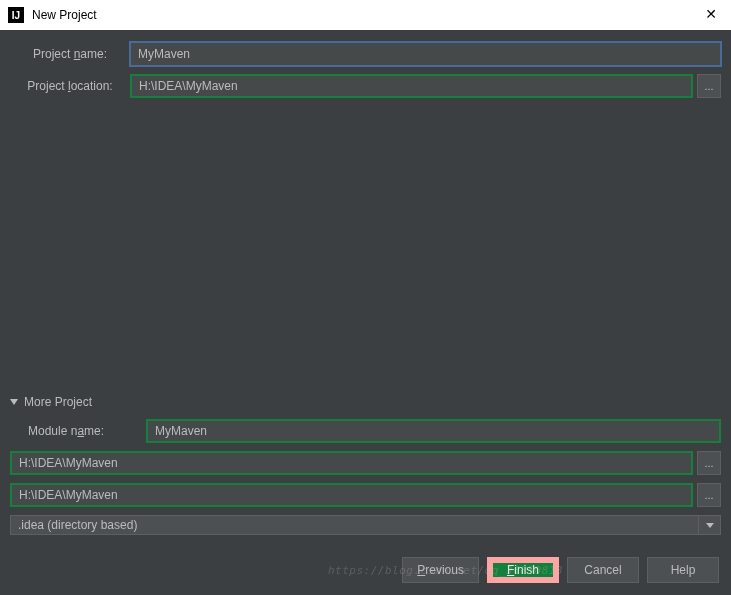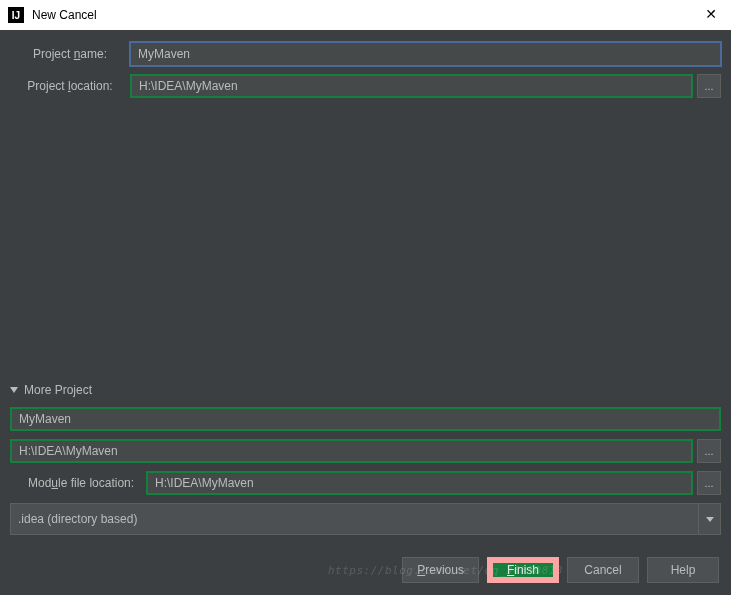--- a/index.html
+++ b/index.html
@@ -121,21 +121,21 @@
     }
     .select-wrap {
       flex: 1;
       display: flex;
     }
     .select {
       flex: 1;
       background: #4c5052;
       border: 1px solid #5e6060;
       color: #bbbbbb;
-      height: 32px;
+      height: 20px;
       padding: 0 7px;
       font-size: 12px;
       display: flex;
       align-items: center;
       position: relative;
     }
     .select-arrow {
       position: absolute;
       right: 0;
       top: 0;
@@ -186,21 +186,21 @@
       pointer-events: none;
       letter-spacing: 0.5px;
       font-style: italic;
     }
   </style>
 </head>
 <body>
 
 <div class="titlebar">
   <div class="titlebar-icon">IJ</div>
-  <div class="titlebar-title">New Cancel</div>
+  <div class="titlebar-title">New Project</div>
   <div class="titlebar-close">✕</div>
 </div>
 
 <div class="content">
   <div class="row">
     <div class="label">Project <span class="underline">n</span>ame:</div>
     <input class="input input-focused" value="MyMaven" style="">
   </div>
   <div class="row">
     <div class="label">Project <span class="underline">l</span>ocation:</div>
@@ -209,30 +209,30 @@
   </div>
 </div>
 
 <div class="settings-section">
   <div class="settings-header">
     <span class="triangle"></span>
     <span>More Project</span>
   </div>
 
   <div class="row">
+    <div class="label-narrow">Module n<span class="underline">a</span>me:</div>
     <input class="input" value="MyMaven" style="">
   </div>
 
   <div class="row">
     <input class="input" value="H:\IDEA\MyMaven" style="">
     <div class="browse-btn">...</div>
   </div>
 
   <div class="row">
-    <div class="label-narrow">Mod<span class="underline">u</span>le file location:</div>
     <input class="input" value="H:\IDEA\MyMaven" style="">
     <div class="browse-btn">...</div>
   </div>
 
   <div class="row">
     <div class="select-wrap">
       <div class="select">
         <span>.idea (directory based)</span>
         <div class="select-arrow"></div>
       </div>

